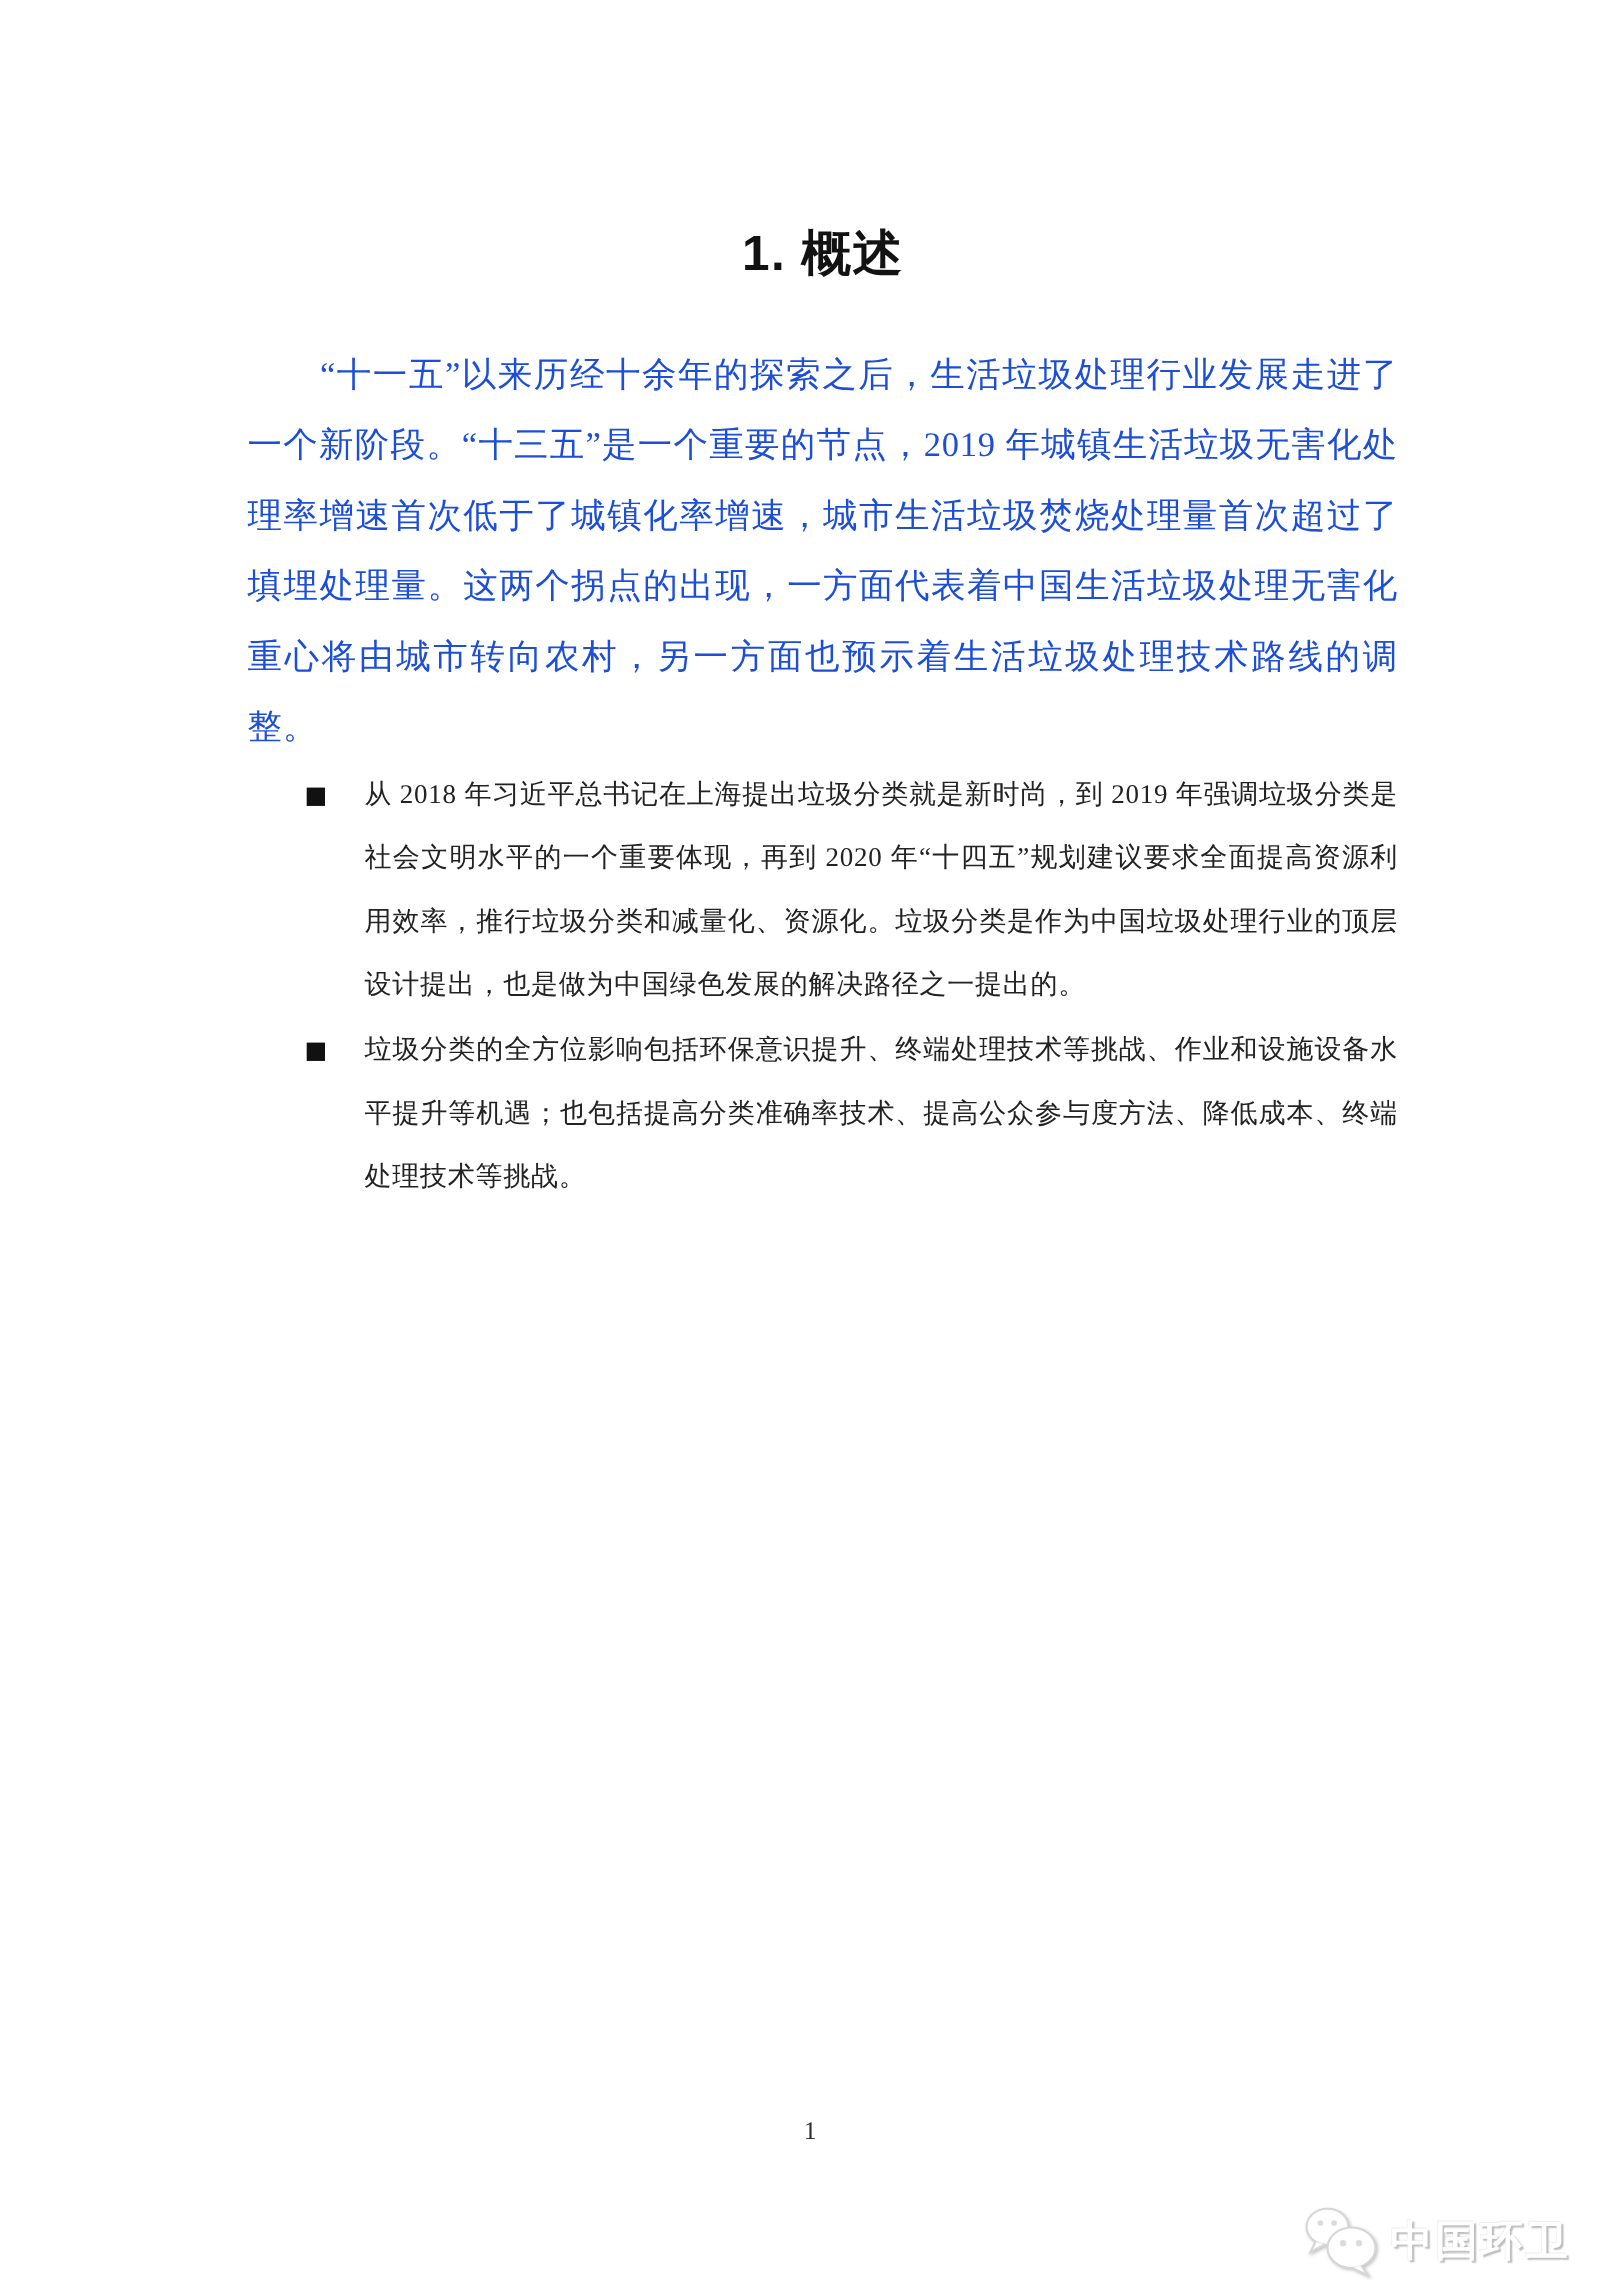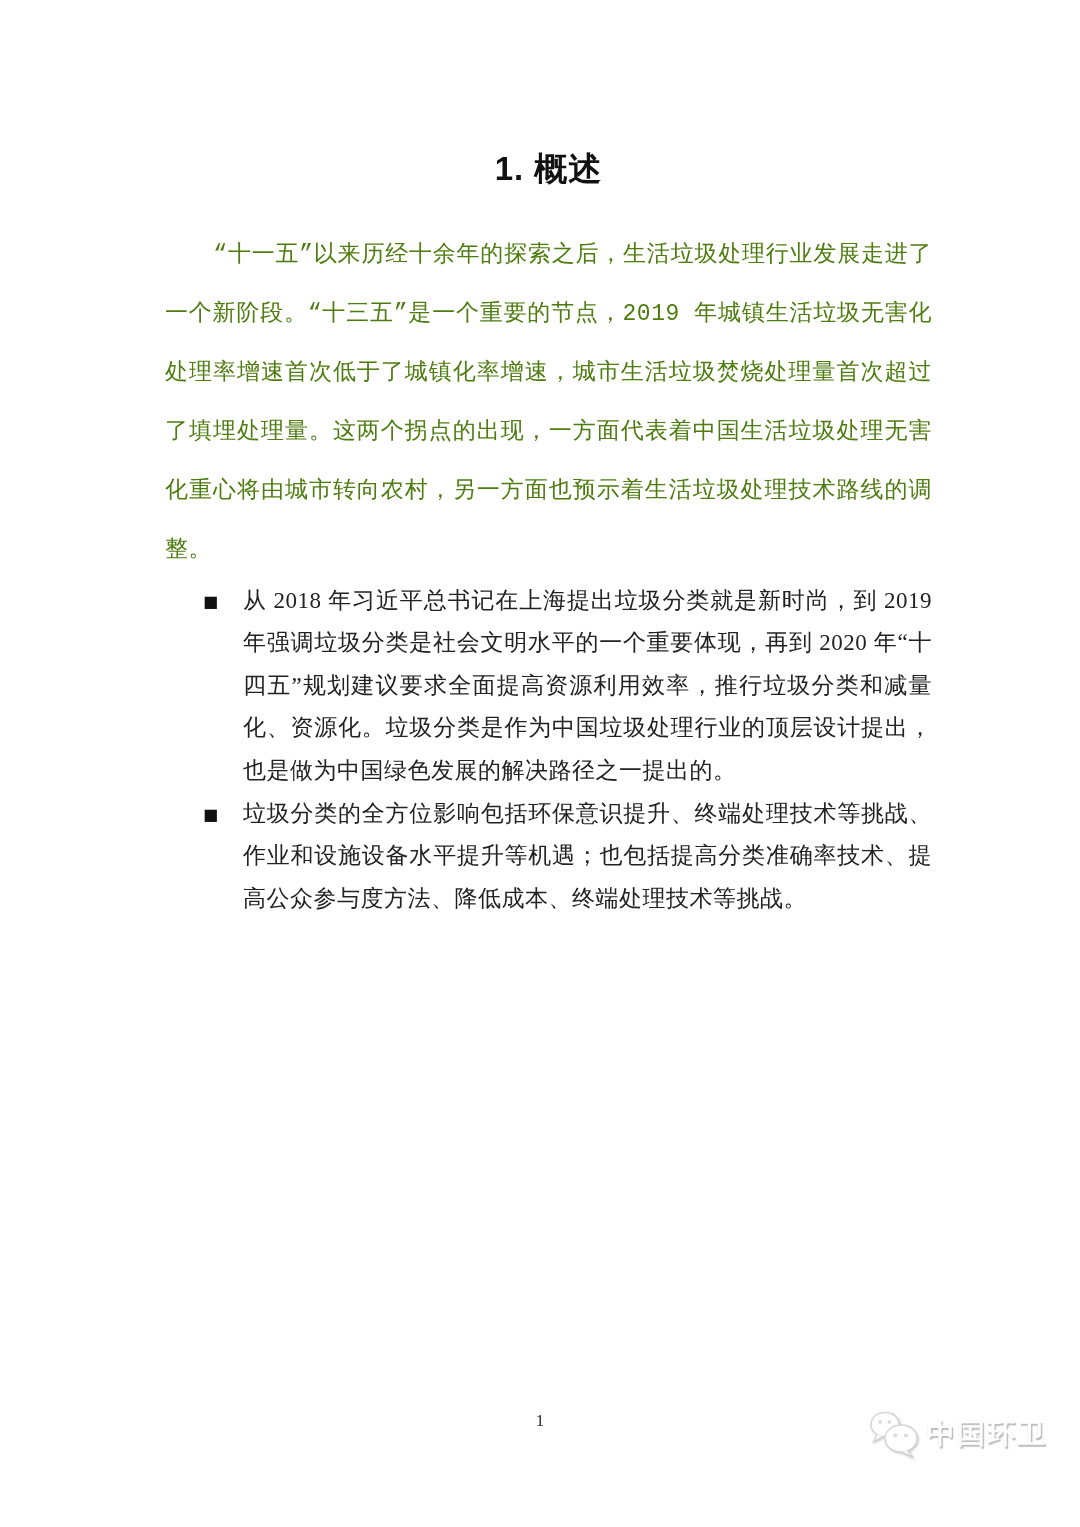--- a/index.html
+++ b/index.html
@@ -29,64 +29,63 @@
     font-weight: 700;
     text-align: center;
     color: #121212;
     letter-spacing: 1px;
     line-height: 1.2;
   }
 
   .para {
     margin: 0;
     font-size: 23px;
-    line-height: 59px;
+    line-height: 47px;
     text-align: justify;
     text-indent: 2.1em;
     letter-spacing: 0.5px;
-    color: #4d7c0f;
-    font-family: Liberation Mono, monospace;
+    color: #1d4ed8;
   }
 
   .bullet-item {
     display: flex;
     margin-left: 38px;
   }
 
   .bullet-marker {
     flex: 0 0 40px;
     font-family: "DejaVu Sans", "Liberation Sans", sans-serif;
     font-size: 16px;
     line-height: 43px;
     color: #111111;
   }
 
   .bullet-text {
     flex: 1;
-    font-size: 23px;
+    font-size: 18px;
     line-height: 42.6px;
     text-align: justify;
     letter-spacing: 0.5px;
     color: #222222;
   }
 
   .page-number {
     position: absolute;
     left: 0;
     top: 1411px;
     width: 100%;
     text-align: center;
     font-family: "Liberation Serif", "DejaVu Serif", serif;
     font-size: 17px;
     color: #2e2e2e;
   }
 
   .watermark {
     position: absolute;
-    top: 1410px;
+    top: 1470px;
     right: 33px;
     display: flex;
     align-items: center;
     gap: 7px;
   }
 
   .watermark-icon {
     filter: drop-shadow(1px 1px 1px #c4c4c4);
   }
 

